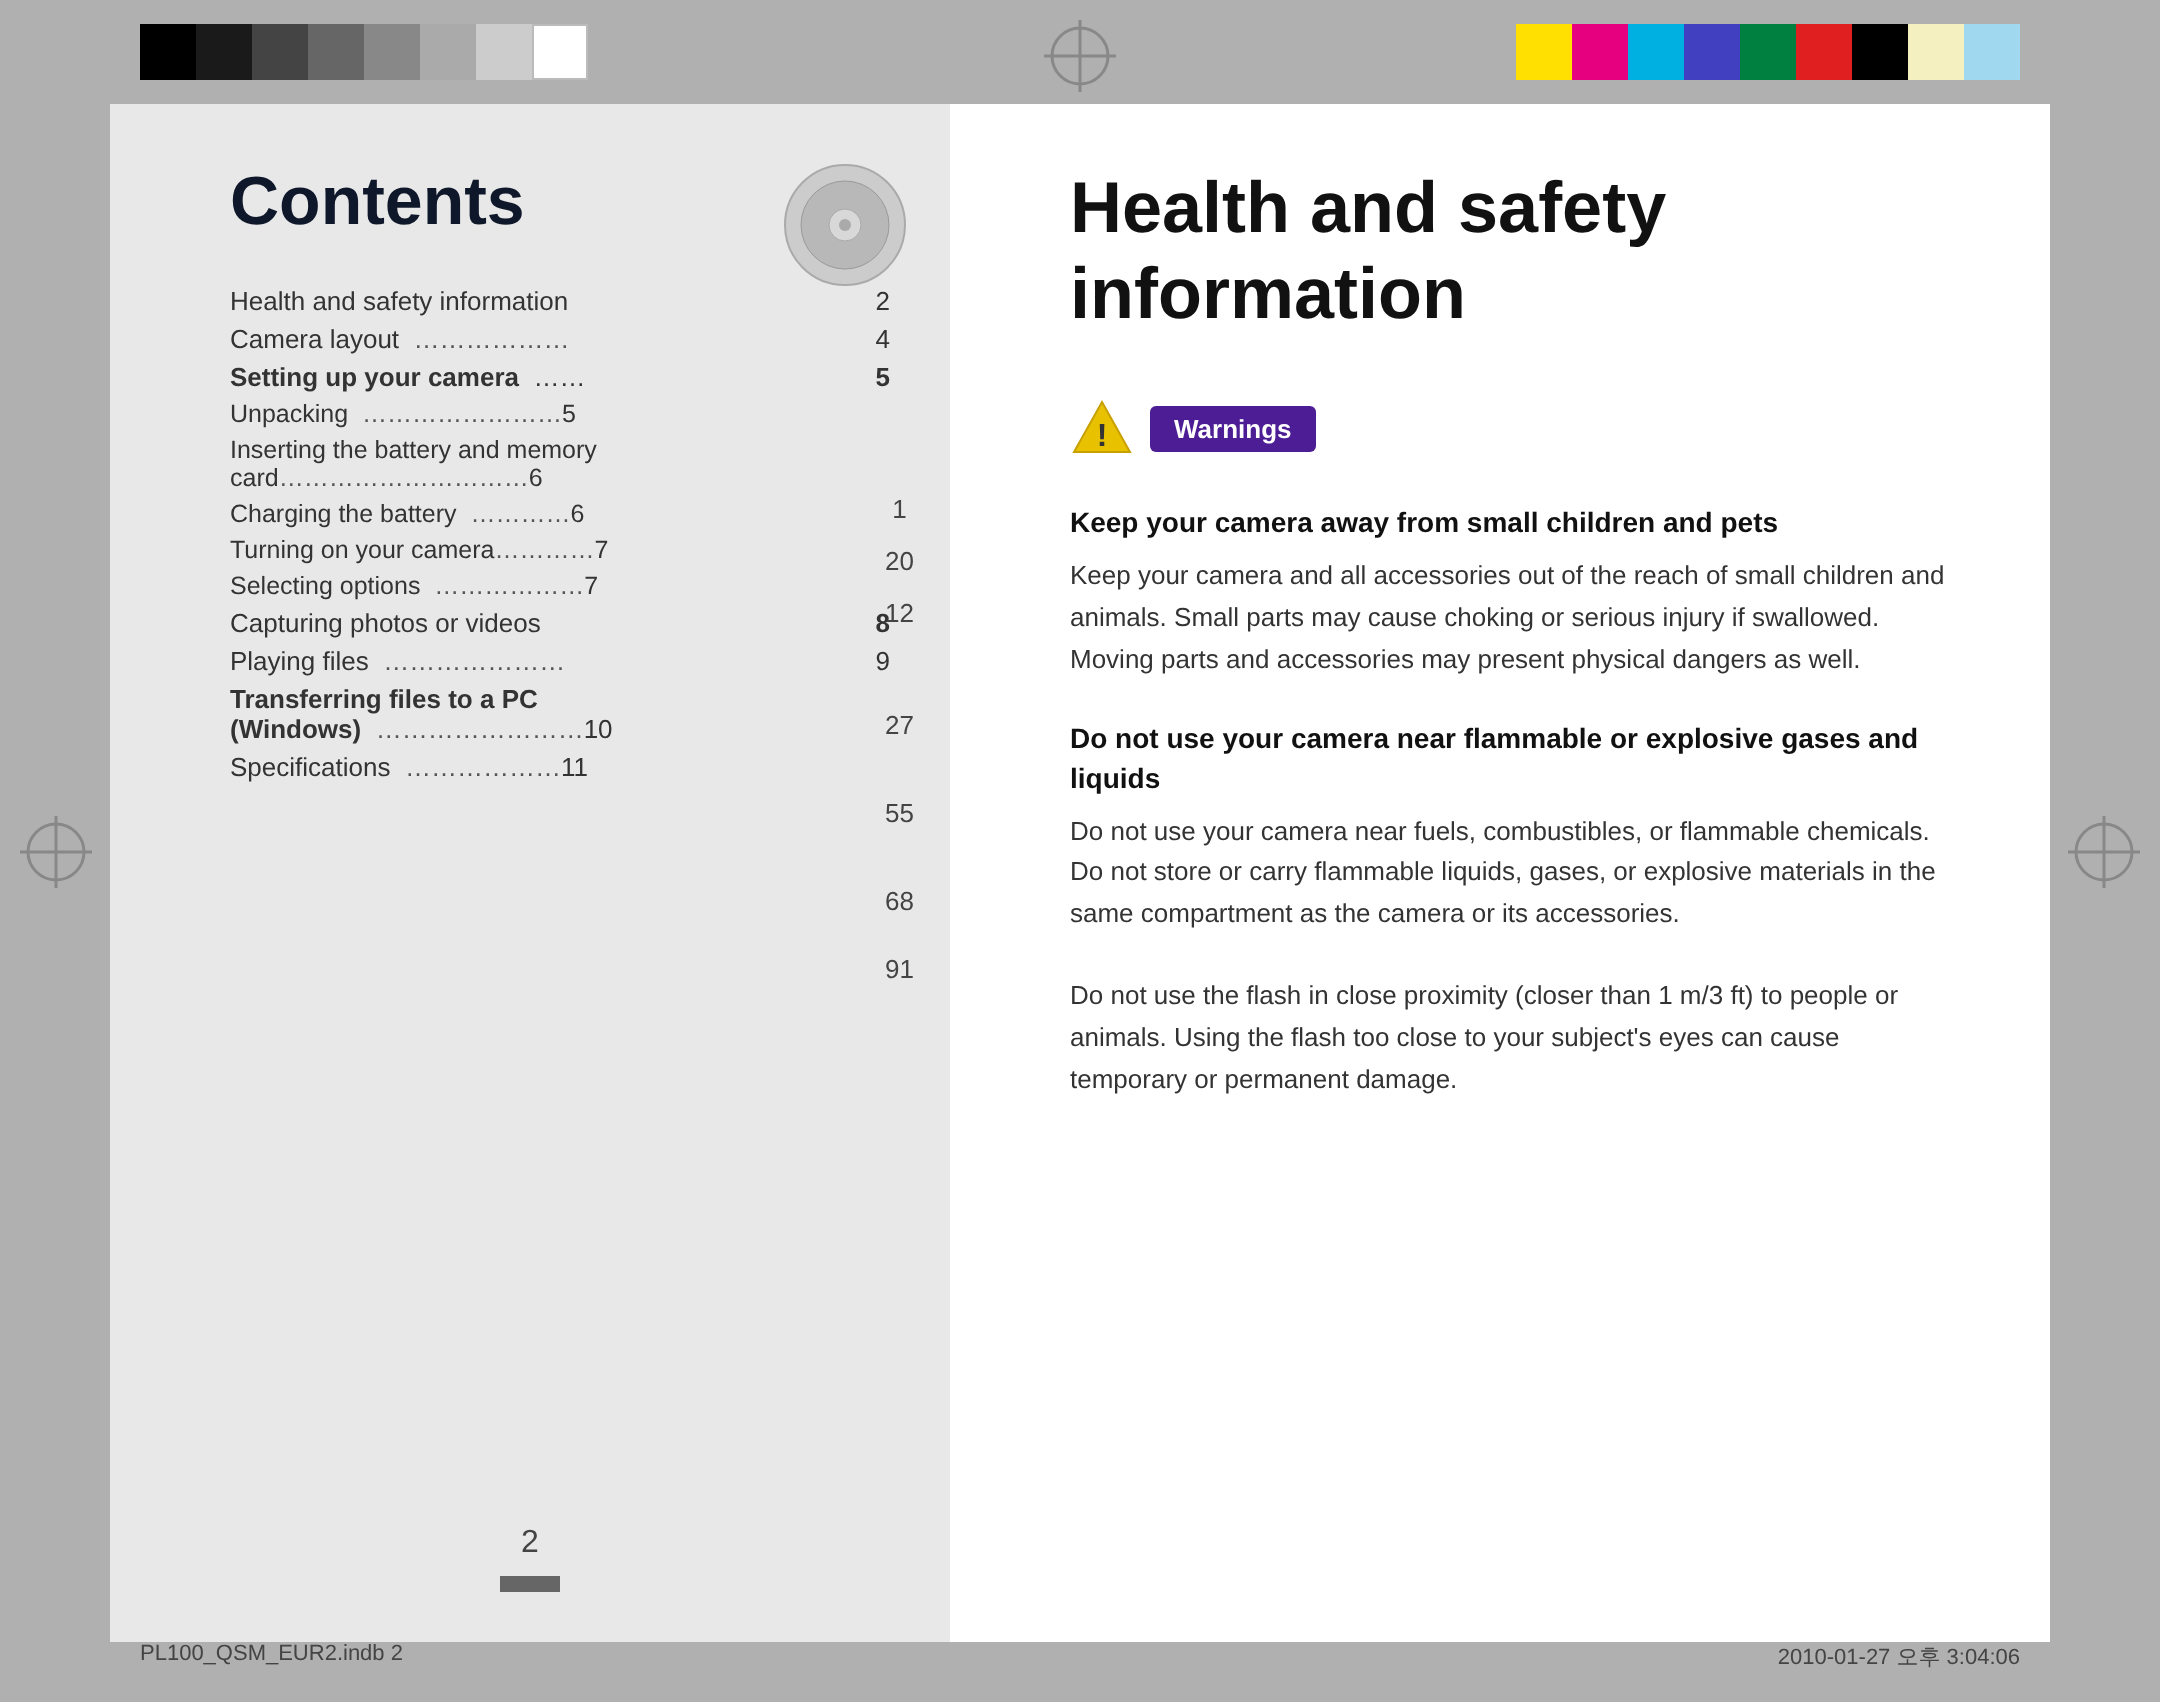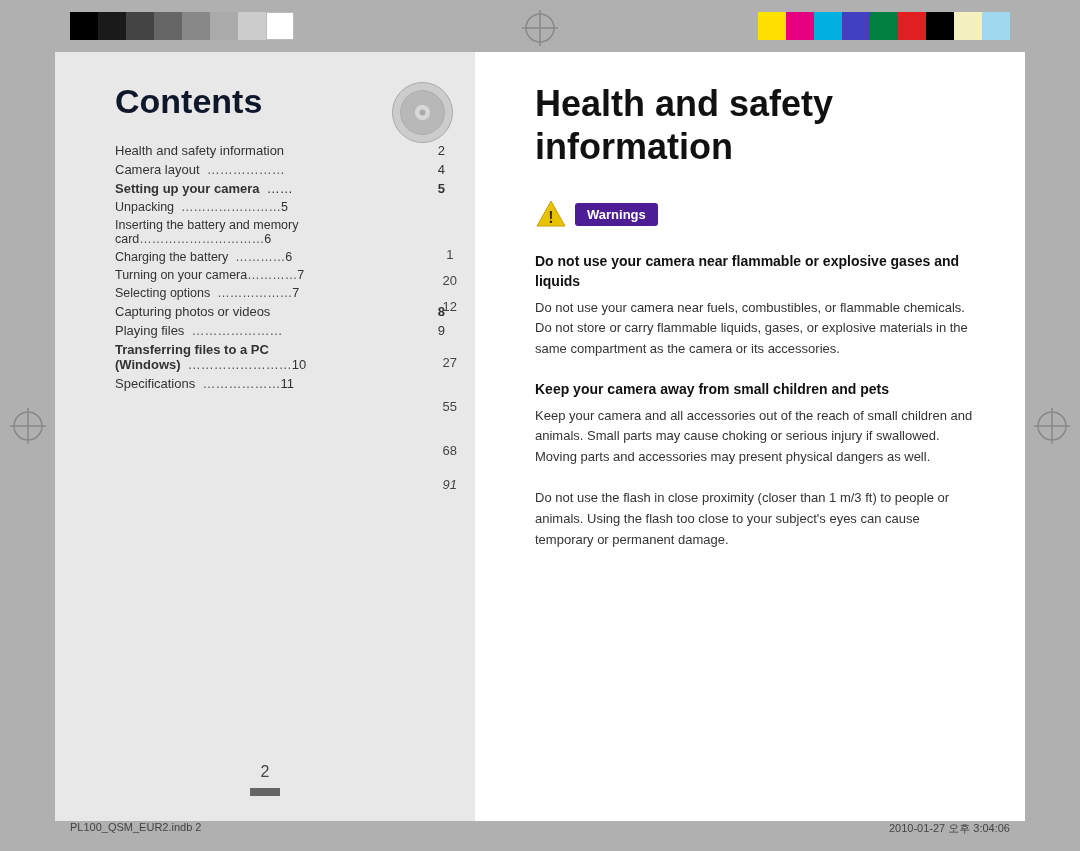--- a/index.html
+++ b/index.html
@@ -339,48 +339,48 @@
     </tbody>
       </table>
 
     <div class="side-numbers">
       <div class="side-num">1</div>
       <div class="side-num">20</div>
       <div class="side-num">12</div>
       <div class="side-num" style="margin-top:30px;">27</div>
       <div class="side-num" style="margin-top:18px;">55</div>
       <div class="side-num" style="margin-top:18px;">68</div>
-      <div class="side-num" style="margin-top:8px;font-style:italic;">91</div>
+      <div class="side-num" style="margin-top:8px;">91</div>
     </div>
 
     <div class="page-num-bottom">2</div>
     <div class="page-num-bar"></div>
   </div>
 
   <div class="right-page">
     <h1 class="health-title">Health and safety information</h1>
 
     <div class="warnings-badge">
       <div class="warning-icon">
         <svg viewBox="0 0 32 32">
           <polygon points="16,3 30,28 2,28" fill="#e8c200" stroke="#c8a000" stroke-width="1"></polygon>
           <text x="16" y="25" text-anchor="middle" font-size="16" font-weight="bold" fill="#333">!</text>
         </svg>
       </div>
       <span class="warnings-label">Warnings</span>
     </div>
 
     <div class="health-section">
+      <div class="health-section-title-bold">Keep your camera away from small children and pets</div>
+      <div class="health-section-text">Keep your camera and all accessories out of the reach of small children and animals. Small parts may cause choking or serious injury if swallowed. Moving parts and accessories may present physical dangers as well.</div>
+    </div>
+
+    <div class="health-section">
       <div class="health-section-title-bold">Do not use your camera near flammable or explosive gases and liquids</div>
       <div class="health-section-text">Do not use your camera near fuels, combustibles, or flammable chemicals. Do not store or carry flammable liquids, gases, or explosive materials in the same compartment as the camera or its accessories.</div>
-    </div>
-
-    <div class="health-section">
-      <div class="health-section-title-bold">Keep your camera away from small children and pets</div>
-      <div class="health-section-text">Keep your camera and all accessories out of the reach of small children and animals. Small parts may cause choking or serious injury if swallowed. Moving parts and accessories may present physical dangers as well.</div>
     </div>
 
     <div class="health-section">
       <div class="health-section-text">Do not use the flash in close proximity (closer than 1 m/3 ft) to people or animals. Using the flash too close to your subject's eyes can cause temporary or permanent damage.</div>
     </div>
   </div>
 
 </div>
 
 <div class="bottom-bar">

